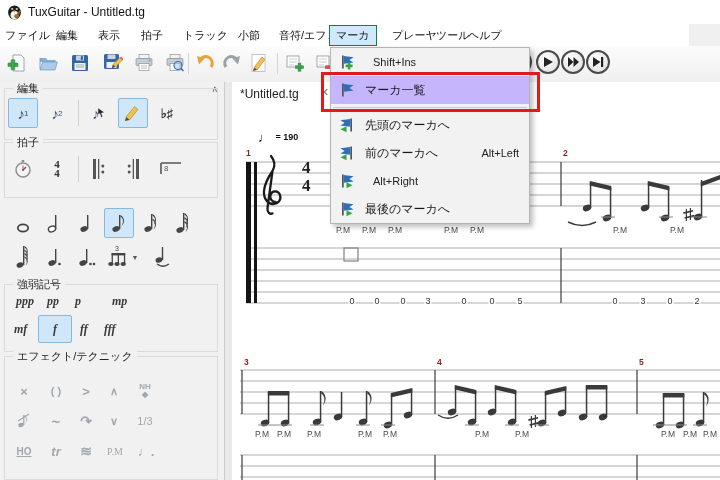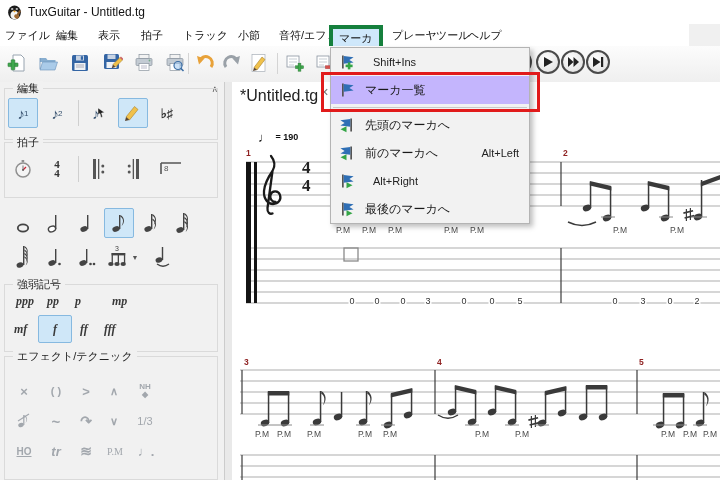--- a/index.html
+++ b/index.html
@@ -8,21 +8,21 @@
   .win{position:relative;width:720px;height:480px;background:#f0f0f0;}
 
   
   .titlebar{position:absolute;left:0;top:0;width:720px;height:24px;background:#ffffff;}
   .titlebar .appicon{position:absolute;left:6px;top:3px;width:17px;height:17px;}
   .titlebar .title{position:absolute;left:28px;top:5px;font-size:12px;color:#111;}
 
   
   .menubar{position:absolute;left:0;top:24px;width:689px;height:22px;background:#ffffff;}
   .mb{position:absolute;top:4px;font-size:11px;color:#111;white-space:nowrap;cursor:default;}
-  .mb.active{top:1px;left:329px;background:#cfe8fb;border:4px solid #15803d;padding:2px 6px;}
+  .mb.active{top:1px;left:329px;background:#cfe8fb;border:1px solid #15803d;padding:2px 6px;}
 
   
   .toolbar{position:absolute;left:0;top:46px;width:720px;height:36px;
            background:linear-gradient(#fcfcfc,#efefef);border-bottom:1px solid #d0d0d0;}
   .tb{position:absolute;top:4px;width:26px;height:26px;display:flex;align-items:center;justify-content:center;}
   .tsep{position:absolute;top:7px;width:1px;height:21px;background:#d4d4d4;}
   .pbtn{position:absolute;top:4px;width:24px;height:24px;border:2px solid #4a4a4a;border-radius:50%;
         background:radial-gradient(circle at 40% 35%,#ffffff,#dcdcdc);box-sizing:border-box;
         display:flex;align-items:center;justify-content:center;}
 
@@ -43,21 +43,21 @@
   .alt8{position:absolute;font-size:8px;top:9px;left:11px;color:#555;}
   .dyn{font-family:"Liberation Serif",serif;font-style:italic;font-weight:bold;font-size:12px;color:#3a3a3a;}
   .fx{color:#a2a7ad;font-weight:bold;font-size:11px;}
   .nhv{display:flex;flex-direction:column;align-items:center;line-height:8px;font-size:8px;}
   .collapse{position:absolute;right:6px;top:2px;font-size:9px;color:#666;}
 
   
   .content{position:absolute;left:232px;top:82px;width:488px;height:398px;background:#ffffff;}
   .tabbar{position:absolute;left:0;top:0;width:488px;height:24px;background:#fff;border-bottom:1px solid #e2e2e2;}
   .tab{position:absolute;left:0;top:0;height:23px;width:102px;border-right:1px solid #d6d6d6;background:#fff;}
-  .tab .tlabel{position:absolute;left:8px;top:5px;font-size:16px;color:#222;white-space:nowrap;}
+  .tab .tlabel{position:absolute;left:8px;top:5px;font-size:12px;color:#222;white-space:nowrap;}
   .tab .tclose{position:absolute;right:5px;top:4px;font-size:11px;color:#777;}
   .score{position:absolute;left:0;top:24px;width:488px;height:374px;background:#fff;overflow:hidden;}
   .score svg.notation{position:absolute;left:0;top:0;}
   .mn{position:absolute;font-size:8.5px;font-weight:bold;color:#8f2222;}
   .pm{position:absolute;font-size:8.5px;color:#4a4a4a;transform:translateX(-50%);white-space:nowrap;}
   .tn{position:absolute;font-size:9px;color:#333;background:#fff;padding:0 1px;transform:translateX(-50%);}
   .tempo{position:absolute;left:26px;top:22px;color:#111;}
   .tempo .tg{font-size:13px;font-weight:bold;}
   .tempo .tt{font-size:9px;font-weight:bold;vertical-align:2px;}
   .ssig{position:absolute;left:70px;font-family:"Liberation Serif",serif;font-weight:bold;font-size:17px;color:#222;line-height:17px;}

